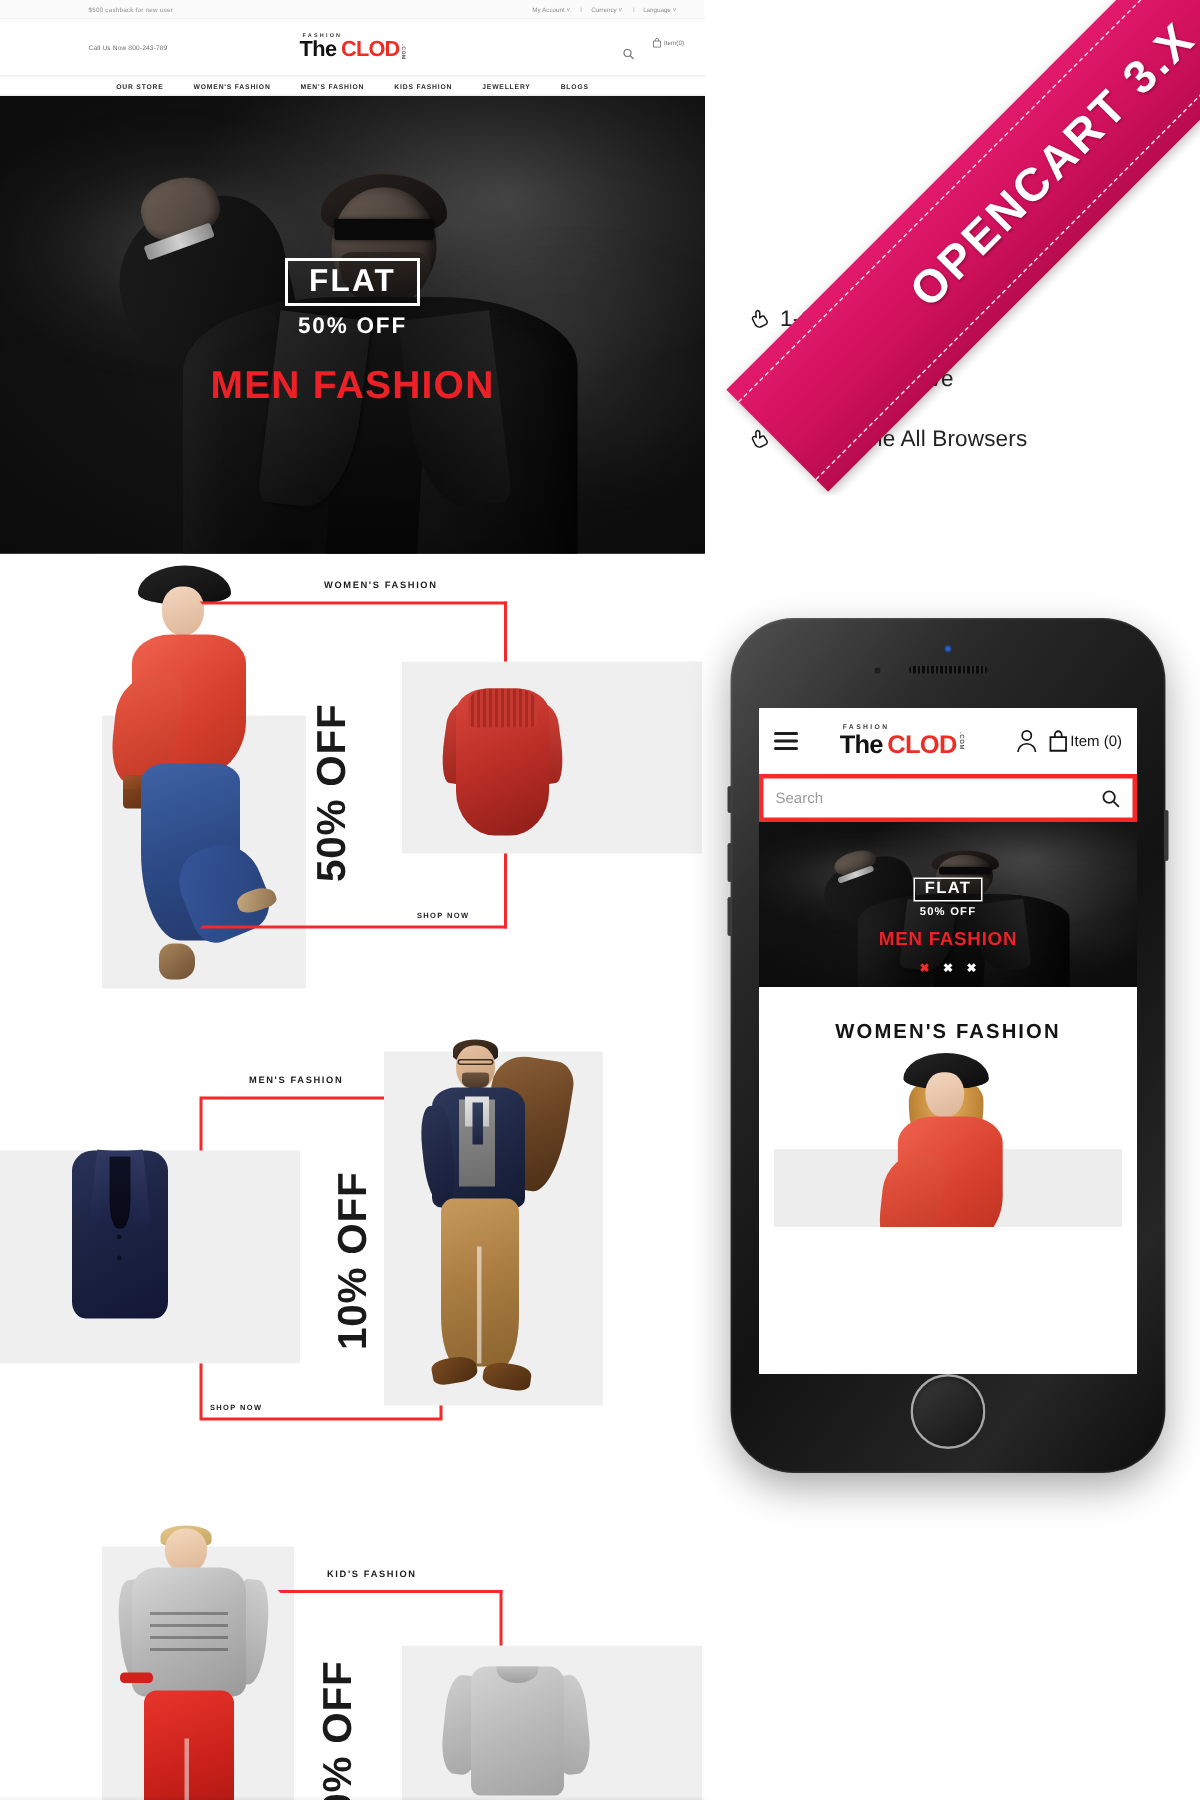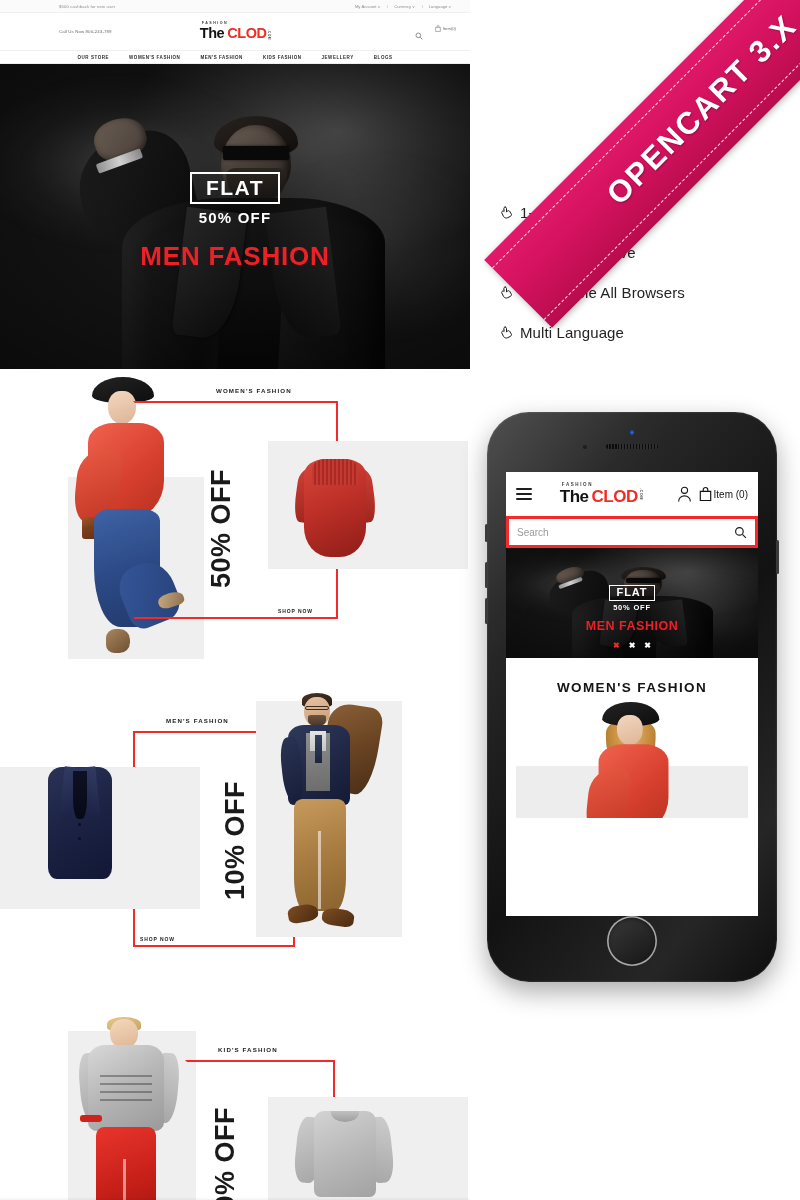--- a/index.html
+++ b/index.html
@@ -786,28 +786,20 @@
 
       <div class="feat-row">
         <span class="feat-ic">
           <svg width="15" height="15" viewBox="0 0 24 24" fill="#fff" stroke="#1a1a1a" stroke-width="1.6" stroke-linejoin="round">
             <path d="M9 3.2c1.6 0 2.6 1.1 2.6 2.6v5.3l1.6-1.3c1.2-1 2.7-.8 3.4.3l2.6 4.2c.8 1.3.2 3-1.2 3.7l-4.4 2.3c-2.4 1.2-5.3.4-6.7-1.9L4.2 13c-.7-1.2-.3-2.6.9-3.2 1-.5 2-.2 2.7.6l-.4-4.6c-.1-1.5.9-2.6 2.5-2.6z" transform="translate(-1.2,0)"></path>
           </svg>
         </span>
         <span class="feat-txt">Compatible All Browsers</span>
       </div>
 
-      <div class="feat-row">
-        <span class="feat-ic">
-          <svg width="15" height="15" viewBox="0 0 24 24" fill="#fff" stroke="#1a1a1a" stroke-width="1.6" stroke-linejoin="round">
-            <path d="M9 3.2c1.6 0 2.6 1.1 2.6 2.6v5.3l1.6-1.3c1.2-1 2.7-.8 3.4.3l2.6 4.2c.8 1.3.2 3-1.2 3.7l-4.4 2.3c-2.4 1.2-5.3.4-6.7-1.9L4.2 13c-.7-1.2-.3-2.6.9-3.2 1-.5 2-.2 2.7.6l-.4-4.6c-.1-1.5.9-2.6 2.5-2.6z" transform="translate(-1.2,0)"></path>
-          </svg>
-        </span>
-        <span class="feat-txt">Multi Language</span>
-      </div>
 
 
     </div>
   </div>
 
   <div class="phone">
     <div class="phone-body"></div>
     <div class="btn-side btn-mute"></div>
     <div class="btn-side btn-vol1"></div>
     <div class="btn-side btn-vol2"></div>

